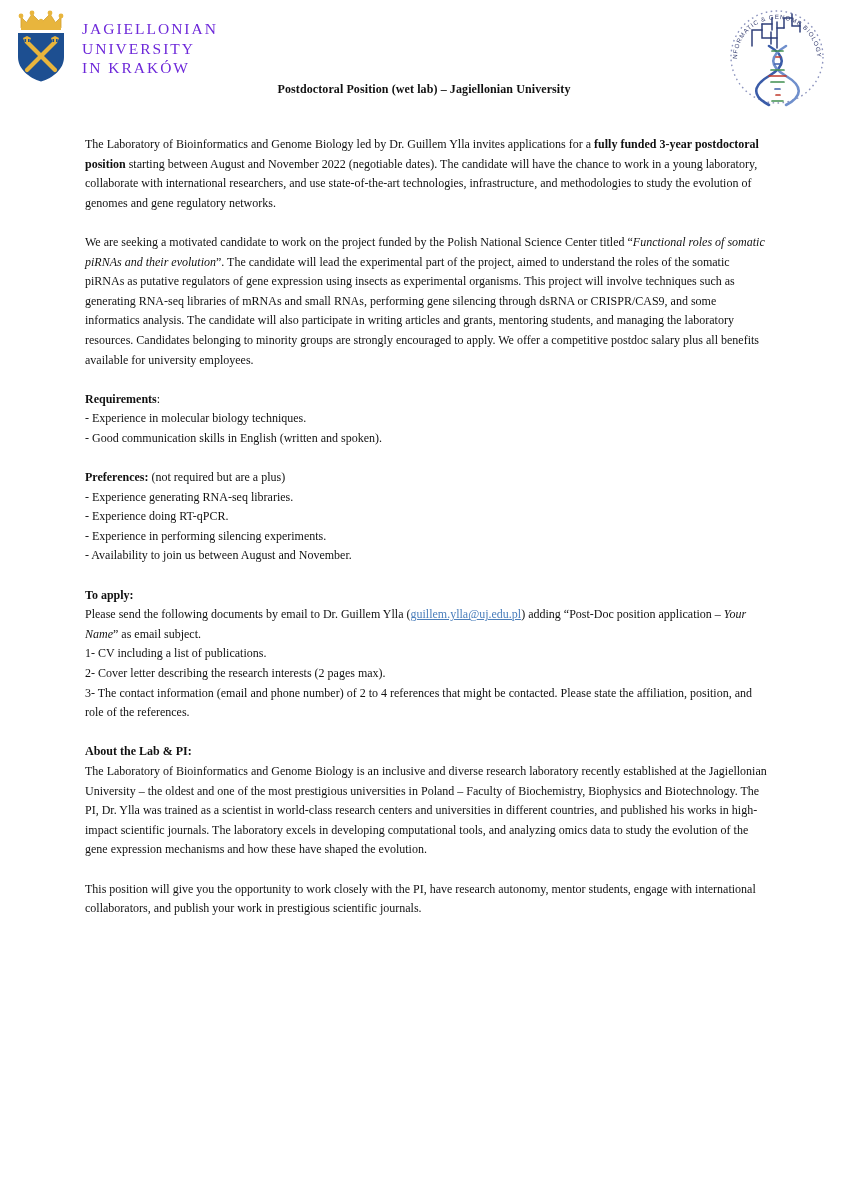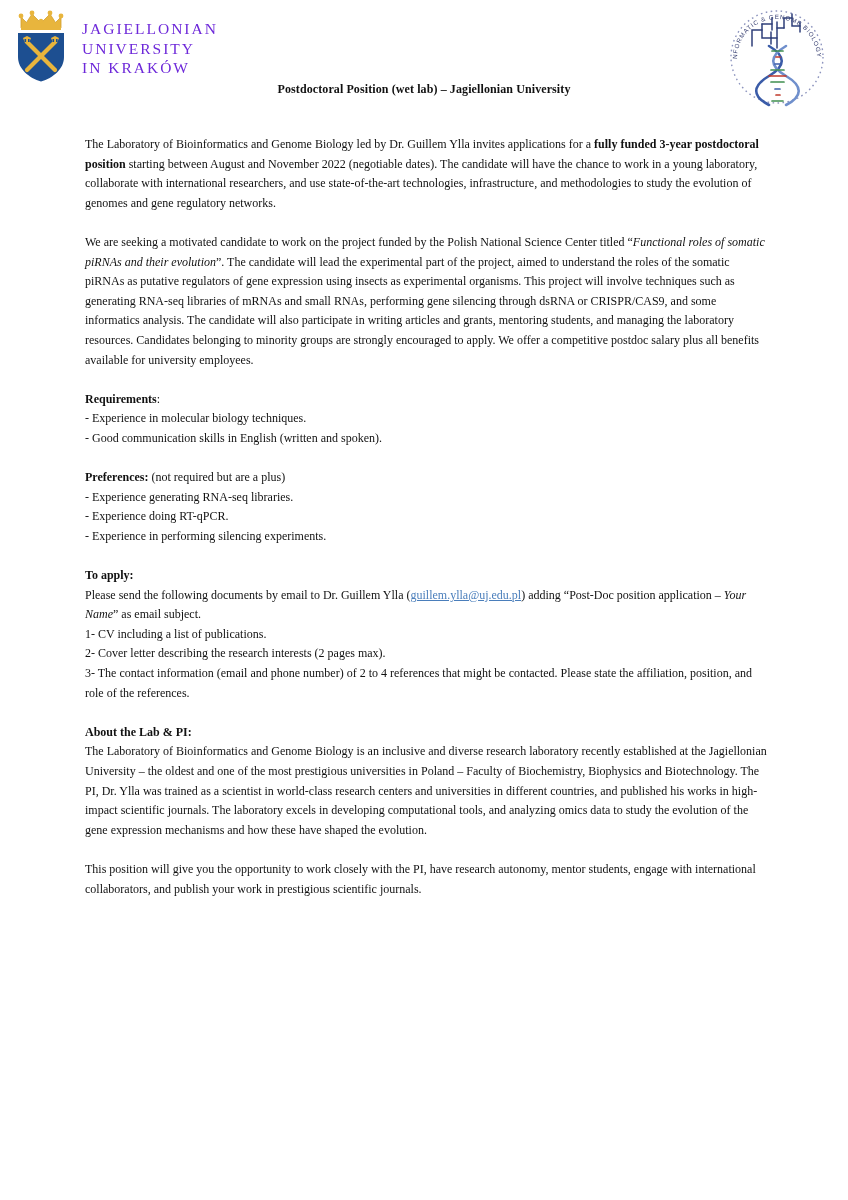--- a/index.html
+++ b/index.html
@@ -204,20 +204,21 @@
     <p class="line"><b>Requirements</b><span>:</span></p>
     <p class="line">- Experience in molecular biology techniques.</p>
     <p class="line">- Good communication skills in English (written and spoken).</p>
   </div>
 
   <div class="block">
     <p class="line"><b>Preferences:</b><span> (not required but are a plus)</span></p>
     <p class="line">- Experience generating RNA-seq libraries.</p>
     <p class="line">- Experience doing RT-qPCR.</p>
     <p class="line">- Experience in performing silencing experiments.</p>
+    <p class="line">- Availability to join us between August and November.</p>
   </div>
 
   <div class="block">
     <p class="line"><b>To apply:</b></p>
     <p class="line"><span>Please send the following documents by email to Dr. Guillem Ylla (</span><a class="maillink" href="#">guillem.ylla@uj.edu.pl</a><span>) adding “Post-Doc position application – </span><i>Your Name</i><span>” as email subject.</span></p>
     <p class="line">1- CV including a list of publications.</p>
     <p class="line">2- Cover letter describing the research interests (2 pages max).</p>
     <p class="line">3- The contact information (email and phone number) of 2 to 4 references that might be contacted. Please state the affiliation, position, and role of the references.</p>
   </div>
 

